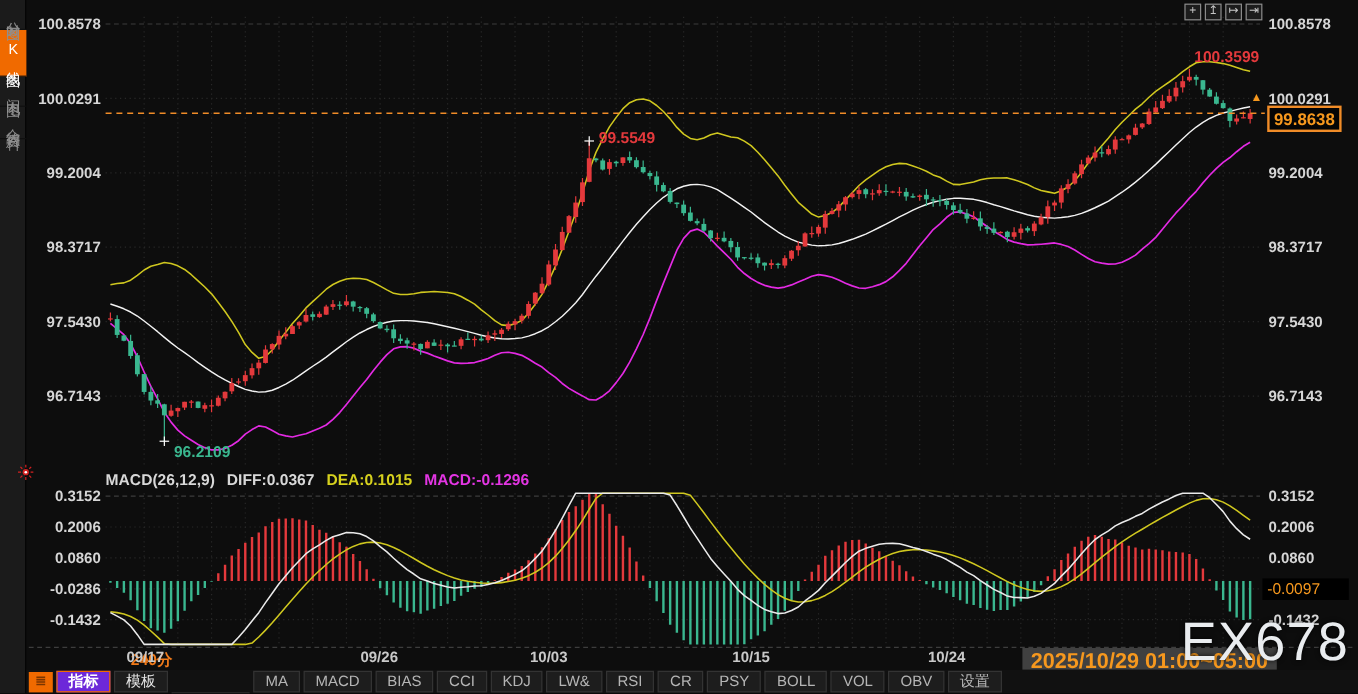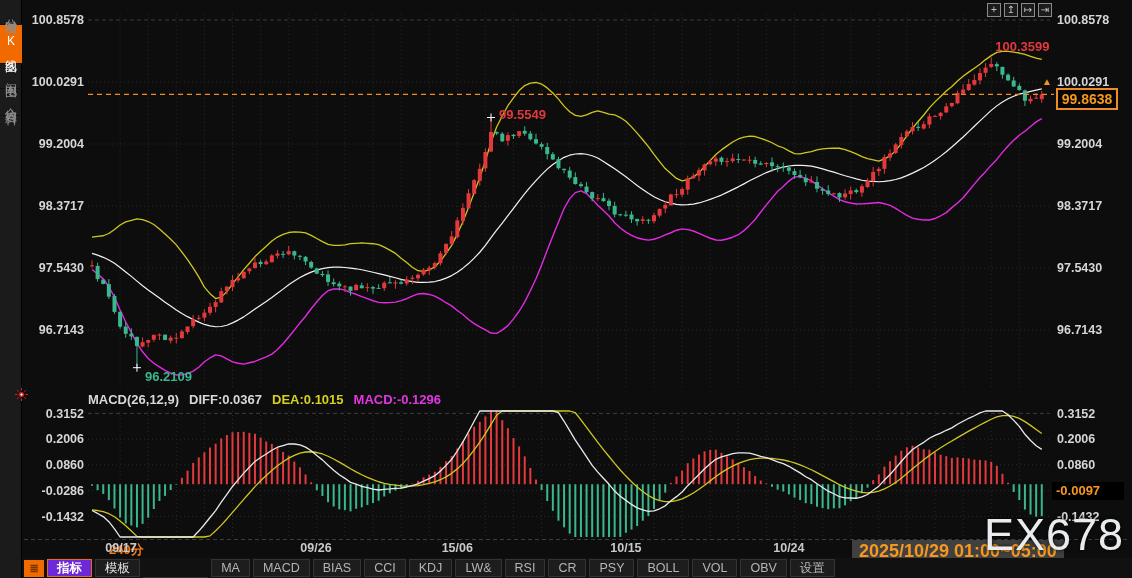--- a/index.html
+++ b/index.html
@@ -28,21 +28,21 @@
   
   #macd-hdr{position:absolute;left:88px;top:392px;height:15px;display:flex;gap:10px;align-items:center;
             font-size:13px;font-weight:bold;color:#d8d8d8;z-index:4;white-space:nowrap;}
   
   #chart-svg{position:absolute;left:0;top:0;z-index:1;}
   
   #last-box{position:absolute;left:1056px;top:88px;width:62px;height:22px;border:2px solid #f08c28;
             background:#050505;color:#f6981e;font-size:14px;font-weight:bold;text-align:center;line-height:19px;z-index:5;}
   #last-arrow{position:absolute;left:1042px;top:76px;color:#f6981e;font-size:10px;z-index:5;}
   #macd-last-box{position:absolute;left:1052px;top:482px;width:72px;height:18px;background:#000;
-            color:#f6981e;font-size:13px;font-weight:bold;text-align:left;padding-left:4px;line-height:18px;z-index:5;}
+            color:#f6981e;font-size:13px;font-weight:normal;text-align:left;padding-left:4px;line-height:18px;z-index:5;}
   
   #period-lbl{position:absolute;left:70px;top:541px;color:#f07a1a;font-size:13px;font-weight:bold;z-index:4;margin-left:39px;}
   #period-arrow{position:absolute;left:116px;top:543px;color:#f07a1a;font-size:10px;z-index:4;}
   .xtick{position:absolute;top:541px;transform:translateX(-50%);color:#c9c9c9;font-size:12.5px;font-weight:bold;z-index:4;}
   #range-box{position:absolute;left:852px;top:540px;height:19px;background:#404040;color:#f6981e;
              font-size:18px;font-weight:bold;padding:1px 7px;z-index:4;}
   
   #watermark{position:absolute;left:984px;top:512px;font-size:45px;font-weight:500;color:#e9ecef;
              letter-spacing:1px;z-index:8;text-shadow:0 0 4px rgba(0,0,0,.85);line-height:1;}
   
@@ -739,21 +739,21 @@
 
   <div id="last-arrow" style="top: 76.3731px;">▲</div>
   <div id="last-box" style="top: 88.3731px;">99.8638</div>
   <div id="macd-last-box">-0.0097</div>
 
   <div id="period-lbl">240分</div>
   <div id="period-arrow">▲</div>
   <div id="xticks">
       <div class="xtick" style="left: 121px;">09/17</div>
       <div class="xtick" style="left: 316px;">09/26</div>
-      <div class="xtick" style="left: 457.3px;">15/06</div>
+      <div class="xtick" style="left: 457.3px;">10/03</div>
       <div class="xtick" style="left: 625.9px;">10/15</div>
       <div class="xtick" style="left: 788.88px;">10/24</div>
     </div>
   <div id="range-box">2025/10/29 01:00~05:00</div>
 
   <div id="watermark">EX678</div>
 
   <div id="toolbar">
     <div id="tb-menu-ic">≣</div>
   <div class="tb-btn active">指标</div>

